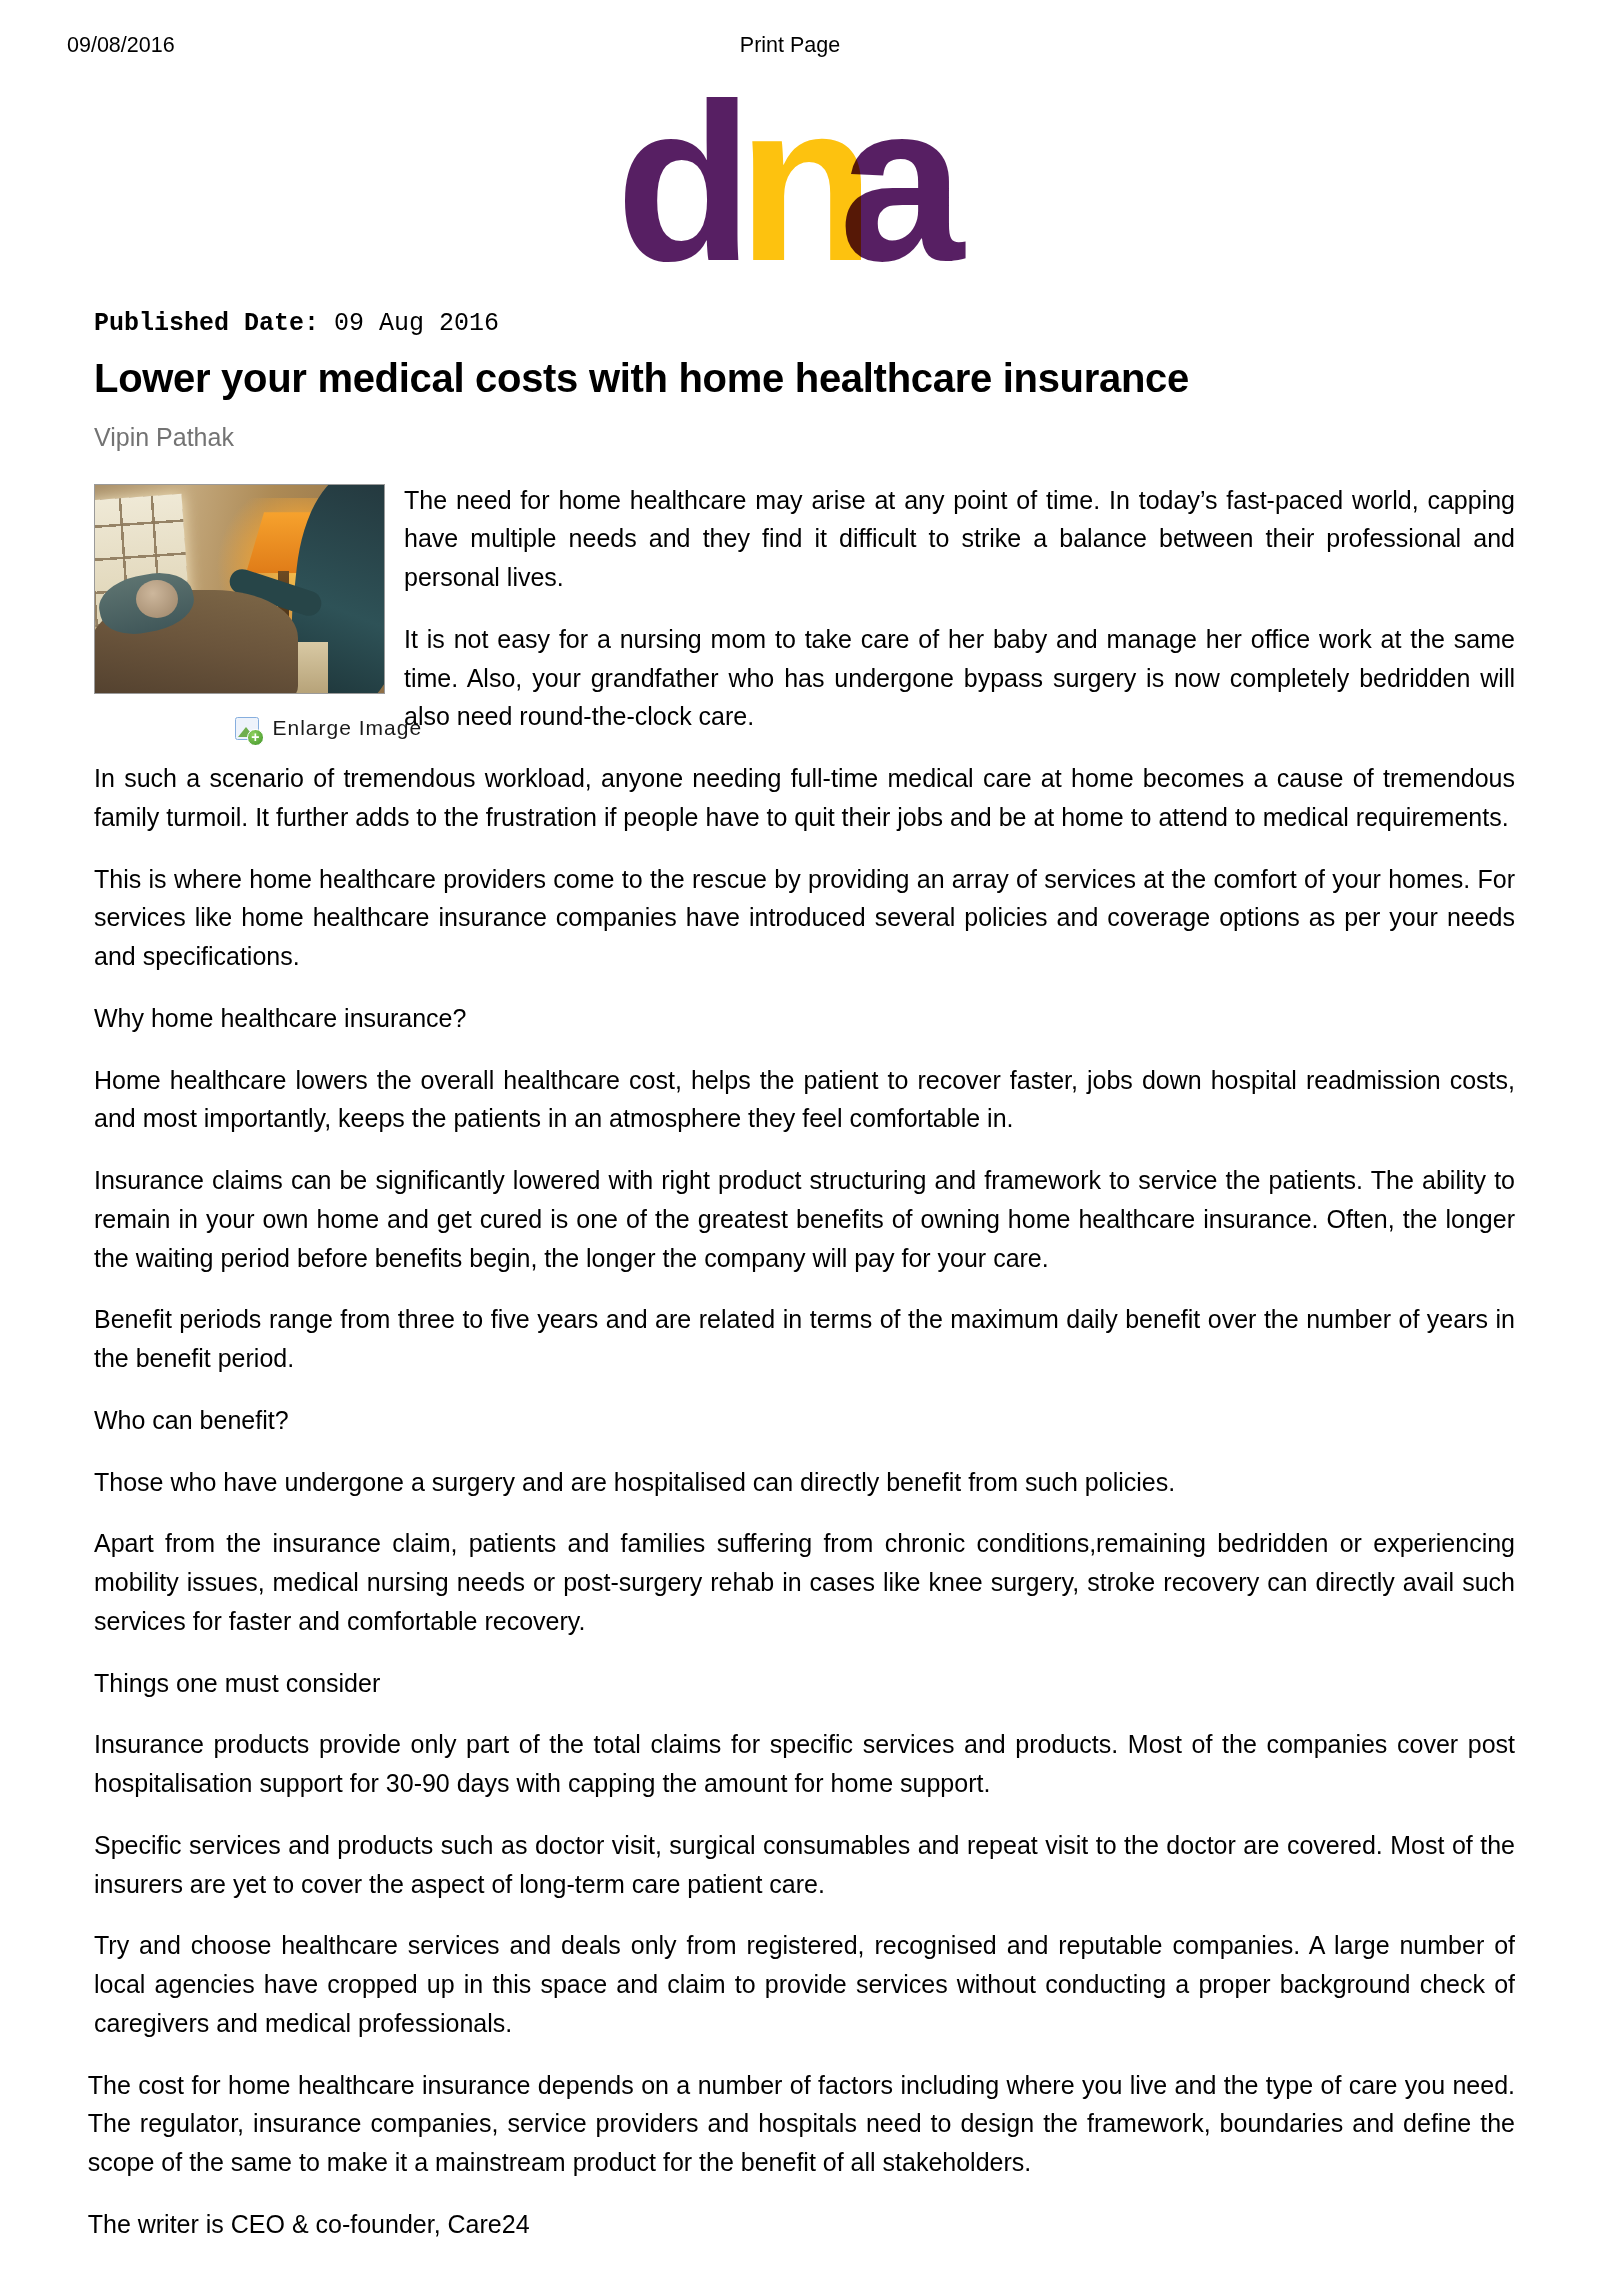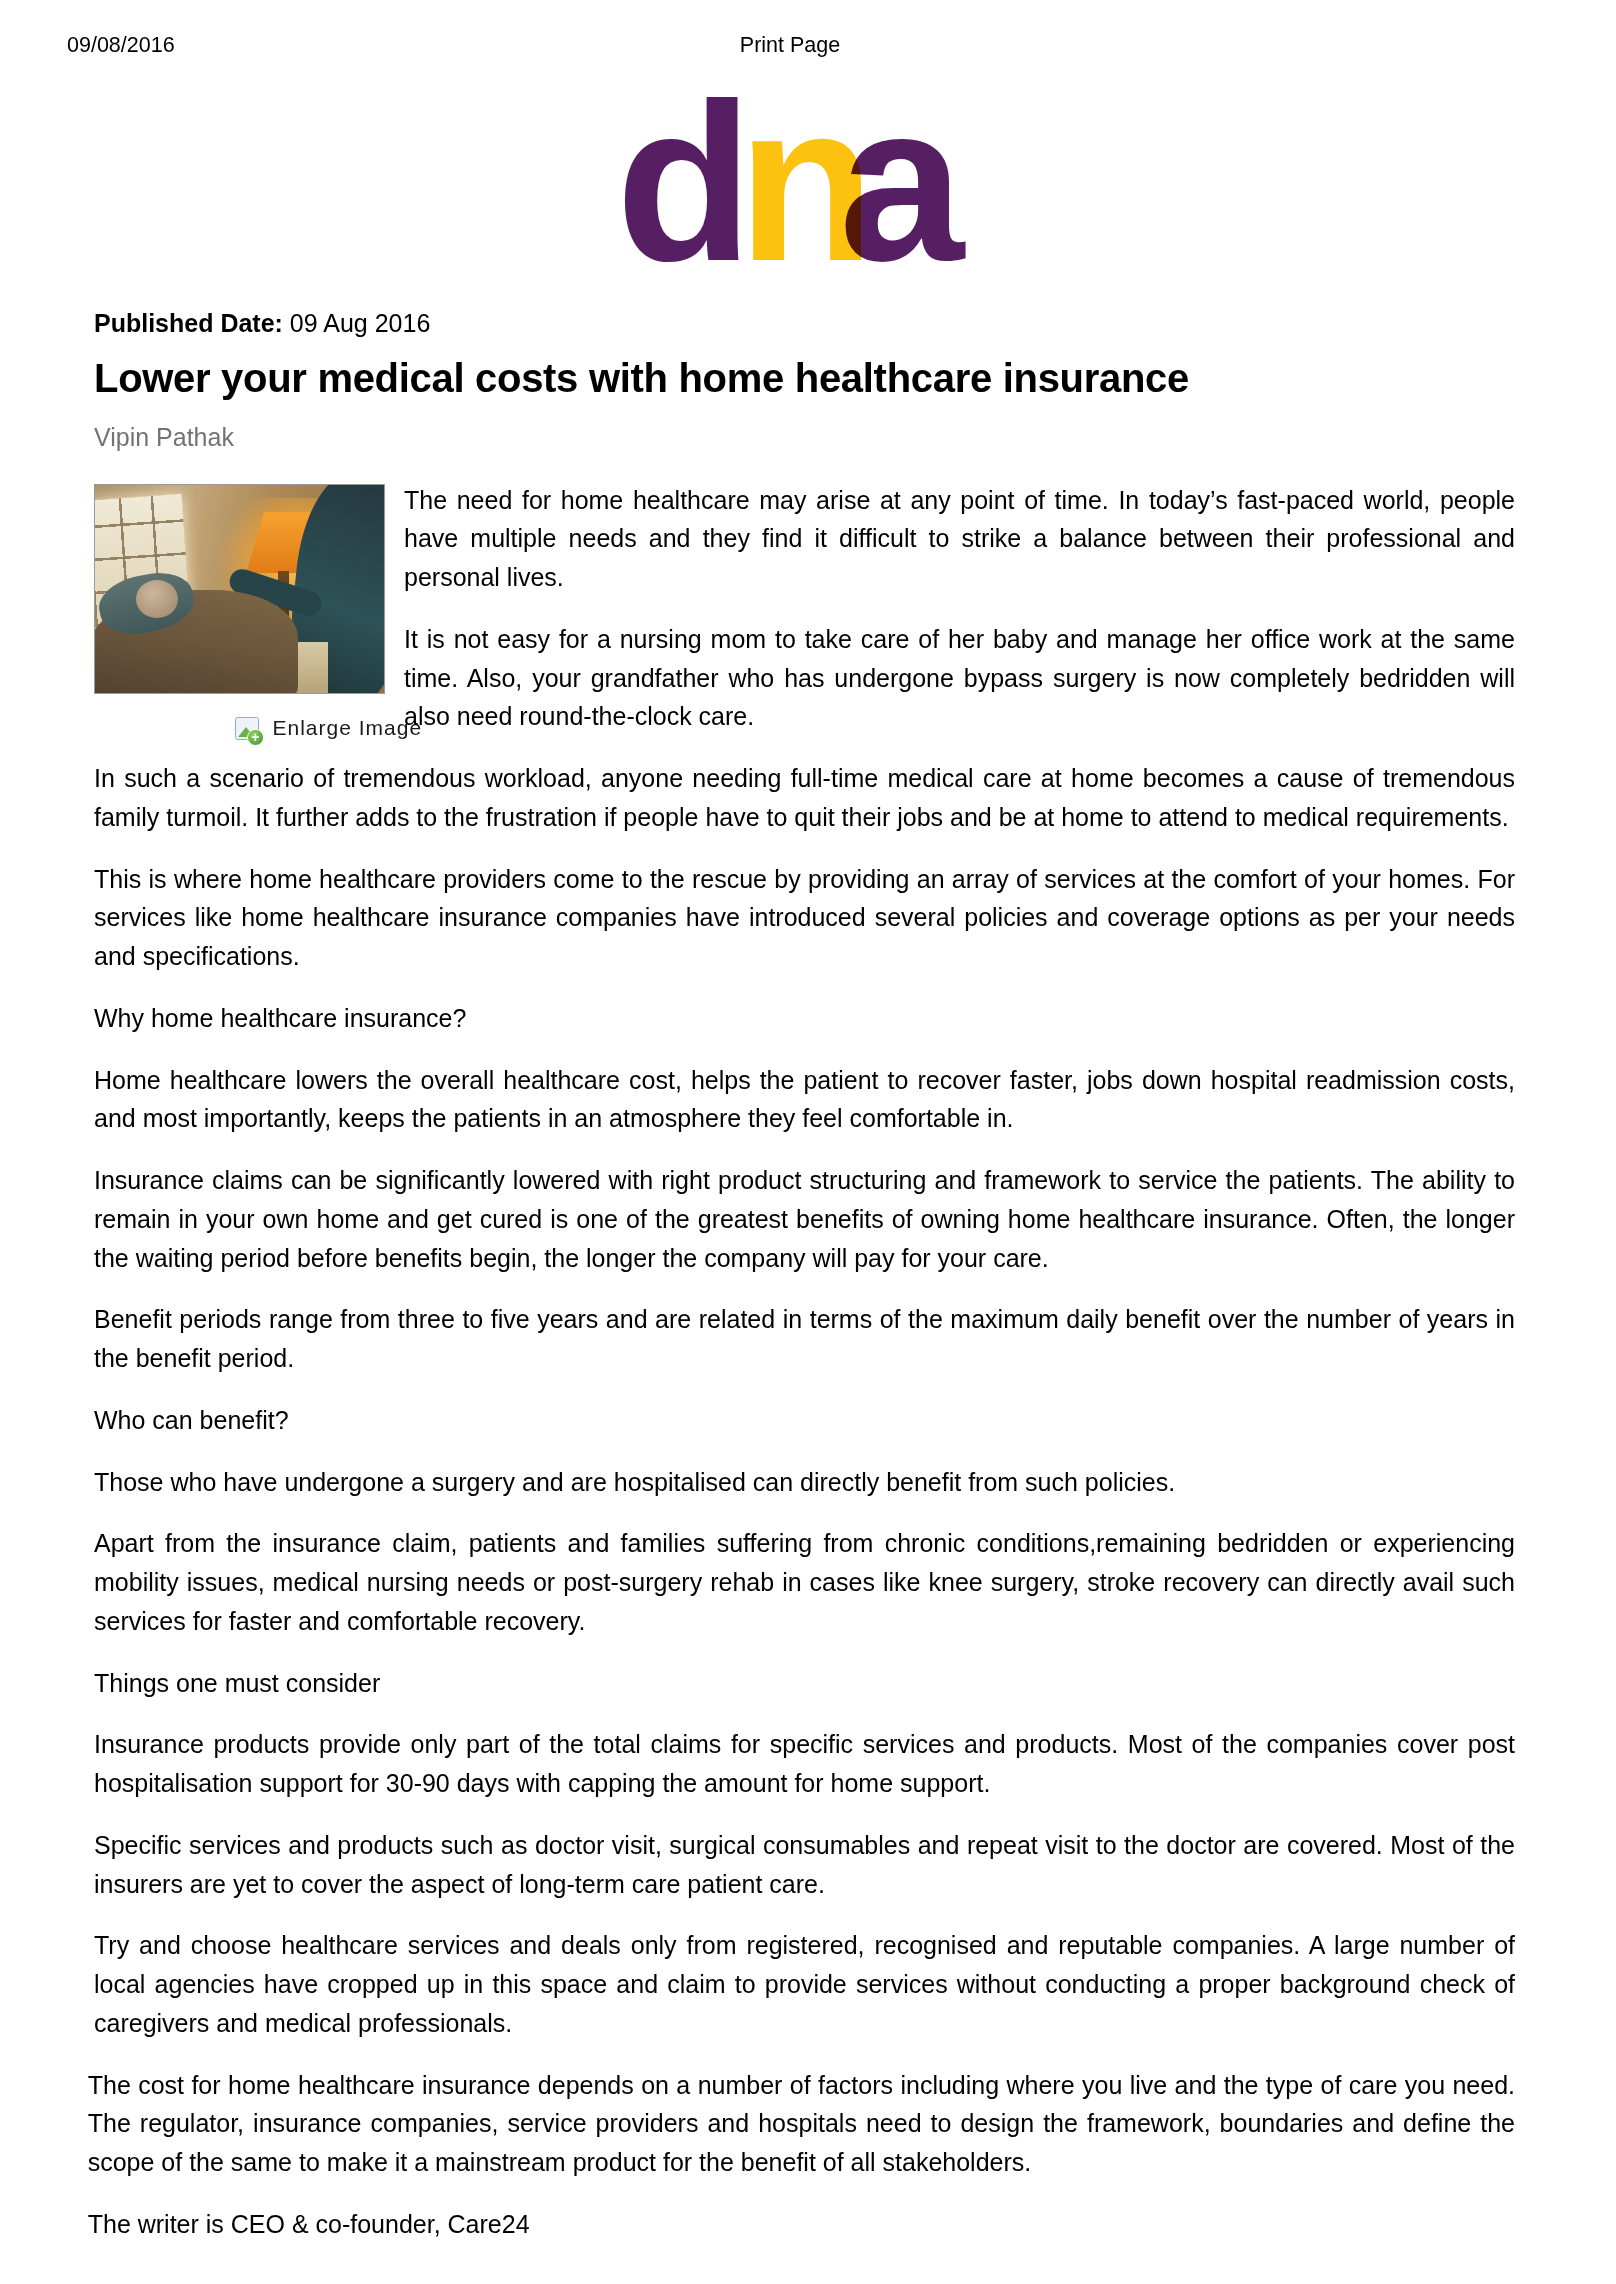--- a/index.html
+++ b/index.html
@@ -38,21 +38,21 @@
     letter-spacing:0;
     white-space:nowrap;
   }
   .logo span{display:inline-block;position:relative;}
   .logo .ld{color:#571f63;z-index:2;}
   .logo .ln{color:#fdc20f;z-index:1;margin-left:-0.07em;}
   .logo .la{color:#571f63;z-index:3;margin-left:-0.16em;mix-blend-mode:multiply;}
 
   
   .content{padding:0 65px 0 94px;}
-  .published{margin-top:29px;font-size:25px;}
+  .published{margin-top:29px;font-size:25px;font-family:Liberation Mono, monospace;}
   .published b{font-weight:bold;}
   h1.headline{
     margin:18px 0 0 0;
     font-size:40px;
     font-weight:bold;
     letter-spacing:-0.3px;
   }
   .author{
     margin-top:21.5px;
     font-size:25px;
@@ -212,21 +212,21 @@
         </div>
         <div class="enlarge-row">
           <span class="enlarge-icon">
             <span class="mountain"></span>
             <span class="plusball">+</span>
           </span>
           <span>Enlarge Image</span>
         </div>
       </div>
 
-      <p>The need for home healthcare may arise at any point of time. In today’s fast-paced world, people have multiple needs and they find it difficult to strike a balance between their professional and personal lives.</p>
+      <p>The need for home healthcare may arise at any point of time. In today’s fast-paced world, capping have multiple needs and they find it difficult to strike a balance between their professional and personal lives.</p>
       <p>It is not easy for a nursing mom to take care of her baby and manage her office work at the same time. Also, your grandfather who has undergone bypass surgery is now completely bedridden will also need round-the-clock care.</p>
       <p>In such a scenario of tremendous workload, anyone needing full-time medical care at home becomes a cause of tremendous family turmoil. It further adds to the frustration if people have to quit their jobs and be at home to attend to medical requirements.</p>
       <p>This is where home healthcare providers come to the rescue by providing an array of services at the comfort of your homes. For services like home healthcare insurance companies have introduced several policies and coverage options as per your needs and specifications.</p>
       <p class="heading">Why home healthcare insurance?</p>
       <p>Home healthcare lowers the overall healthcare cost, helps the patient to recover faster, jobs down hospital readmission costs, and most importantly, keeps the patients in an atmosphere they feel comfortable in.</p>
       <p>Insurance claims can be significantly lowered with right product structuring and framework to service the patients. The ability to remain in your own home and get cured is one of the greatest benefits of owning home healthcare insurance. Often, the longer the waiting period before benefits begin, the longer the company will pay for your care.</p>
       <p>Benefit periods range from three to five years and are related in terms of the maximum daily benefit over the number of years in the benefit period.</p>
       <p class="heading">Who can benefit?</p>
       <p>Those who have undergone a surgery and are hospitalised can directly benefit from such policies.</p>
       <p>Apart from the insurance claim, patients and families suffering from chronic conditions,remaining bedridden or experiencing mobility issues, medical nursing needs or post-surgery rehab in cases like knee surgery, stroke recovery can directly avail such services for faster and comfortable recovery.</p>

